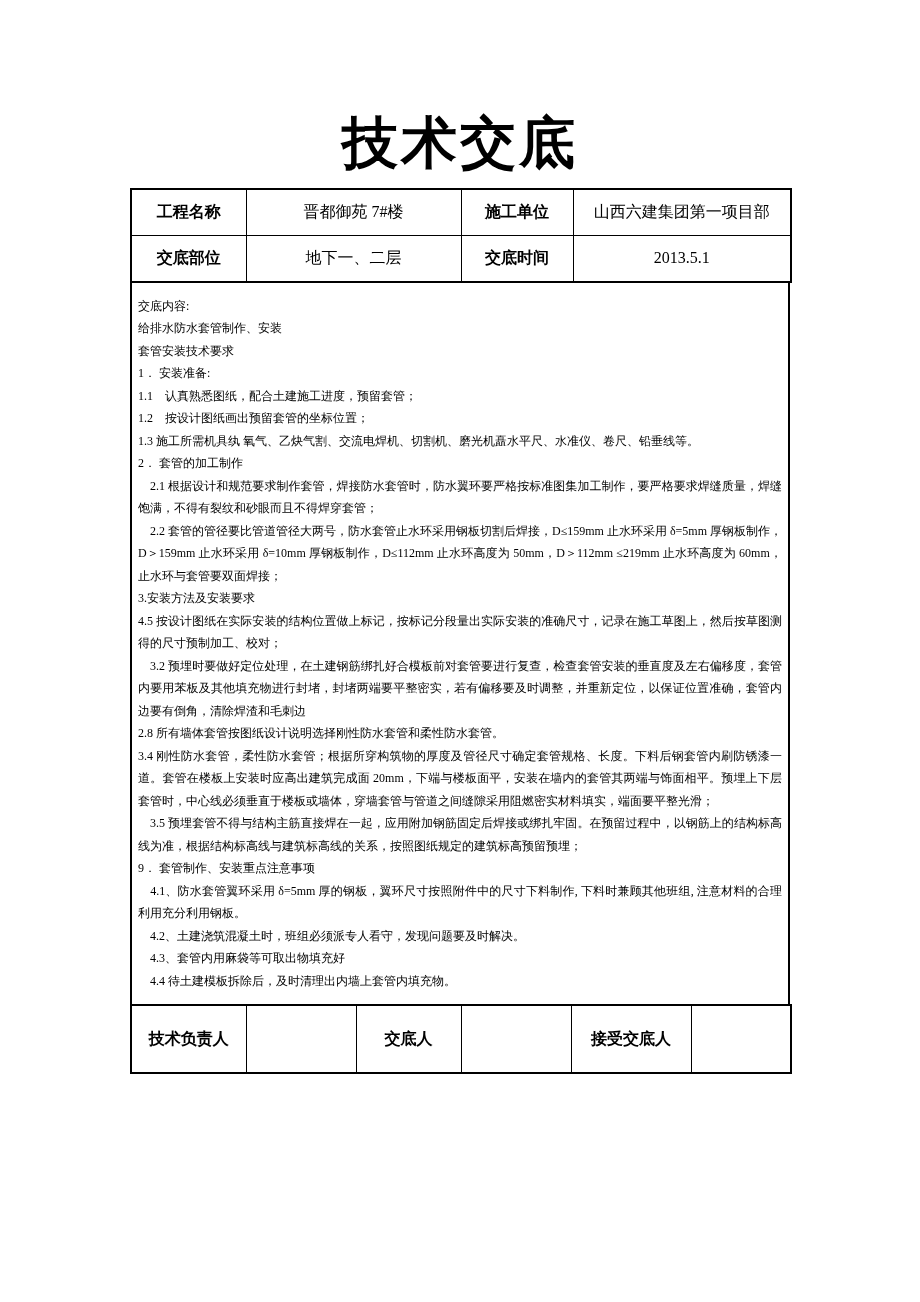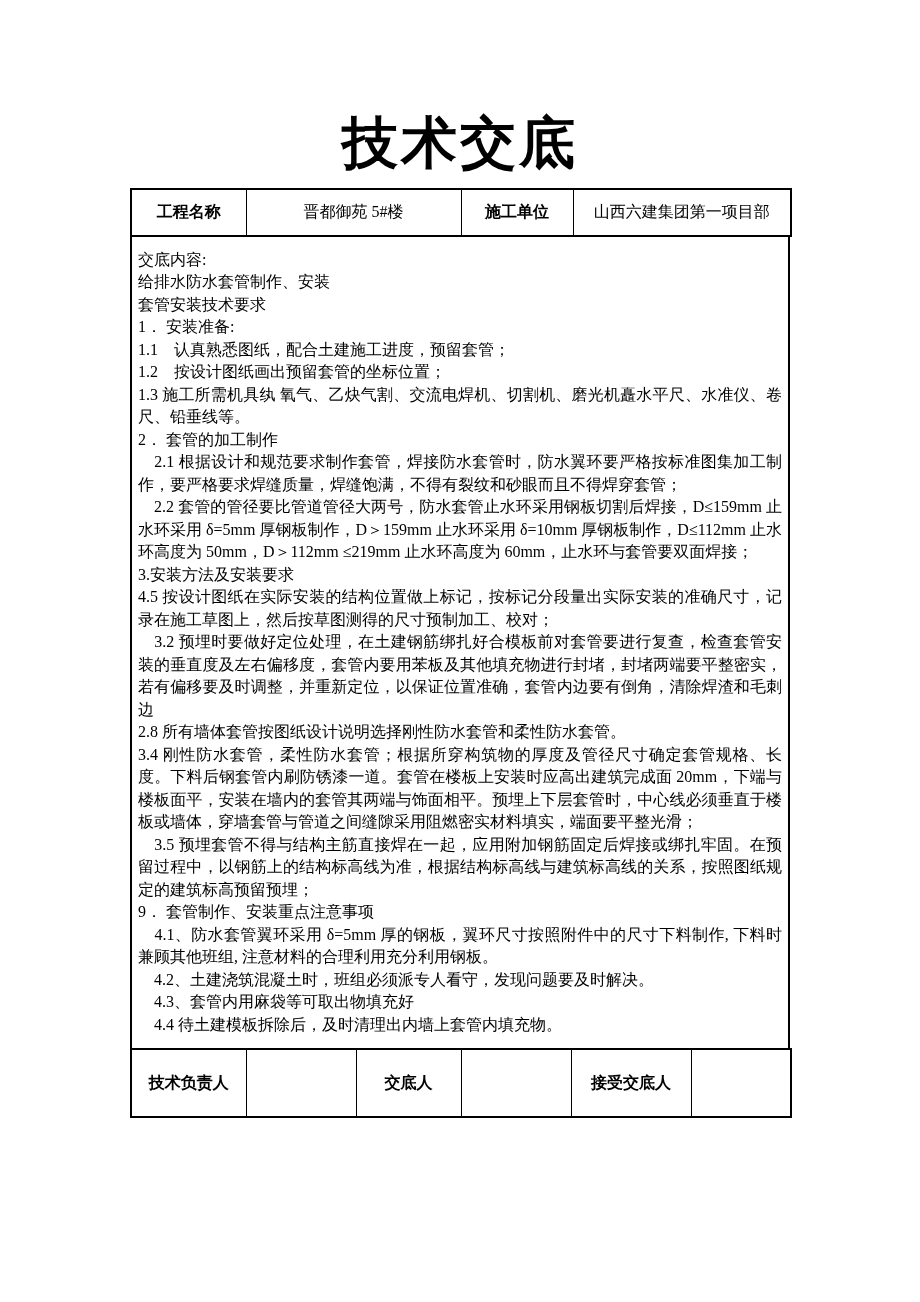--- a/index.html
+++ b/index.html
@@ -42,21 +42,21 @@
   }
   .lbl { font-weight: bold; }
   .content-tbl, .foot-tbl { margin-top: -2px; }
   .content-cell {
     padding: 3px 8px 10px 8px;
     vertical-align: top;
   }
   .content-line {
     white-space: pre-wrap;
     line-height: 22.5px;
-    font-size: 16px;
+    font-size: 12px;
     text-align: justify;
   }
   .foot-tbl td {
     height: 68px;
     vertical-align: middle;
     text-align: center;
   }
 </style>
 </head>
 <body>
@@ -68,23 +68,29 @@
   <table class="tbl head-tbl">
     <colgroup>
       <col style="width:115px">
         <col style="width:215px">
         <col style="width:112px">
         <col style="width:218px">
     </colgroup>
     <tbody>
         <tr>
       <td class="lbl">工程名称</td>
-      <td class="val">晋都御苑 5#楼</td>
+      <td class="val">晋都御苑 7#楼</td>
       <td class="lbl">施工单位</td>
       <td class="val">山西六建集团第一项目部</td>
+    </tr>
+    <tr>
+      <td class="lbl">交底部位</td>
+      <td class="val">地下一、二层</td>
+      <td class="lbl">交底时间</td>
+      <td class="val">2013.5.1</td>
     </tr>
   </tbody>
     </table>
 
   <table class="tbl content-tbl">
     <tbody>
         <tr>
       <td class="content-cell">
         <div>
               <div class="content-line">交底内容:</div>

